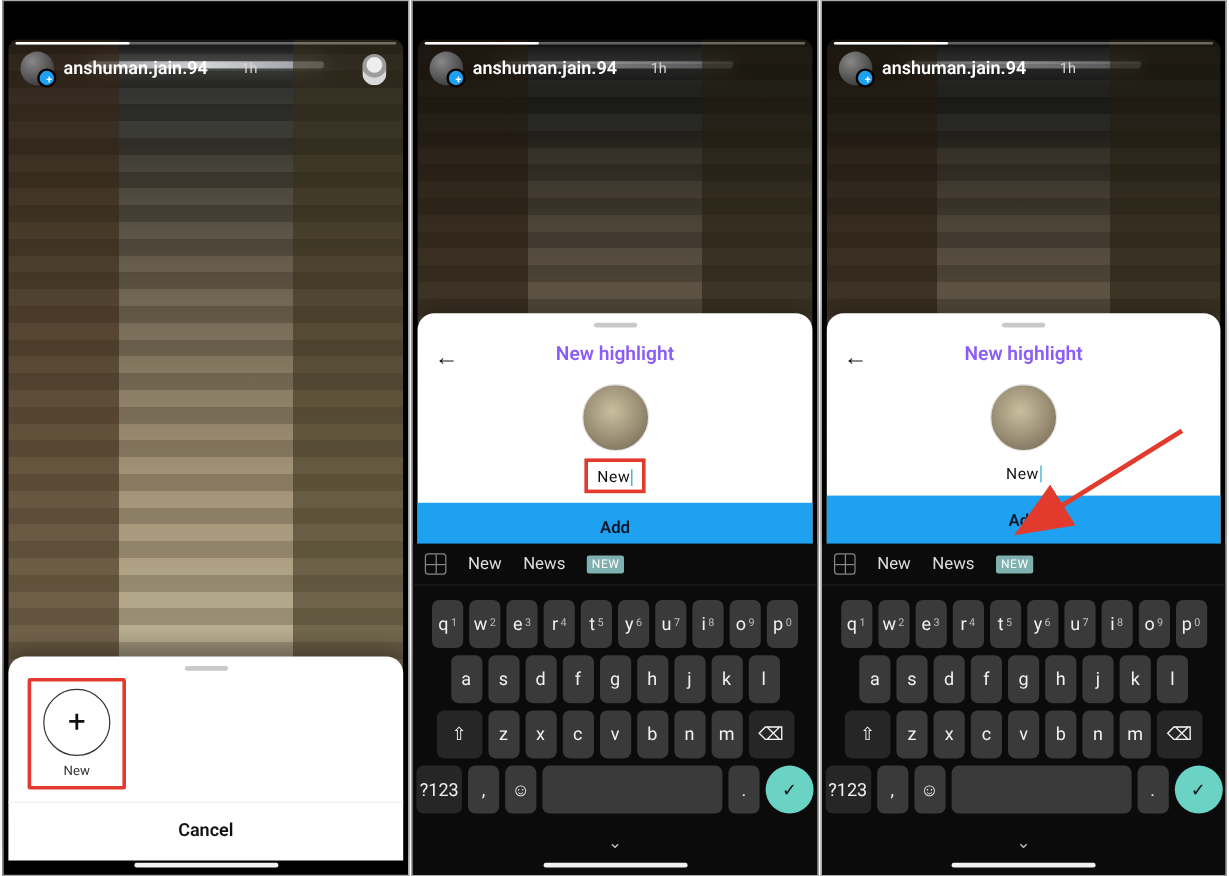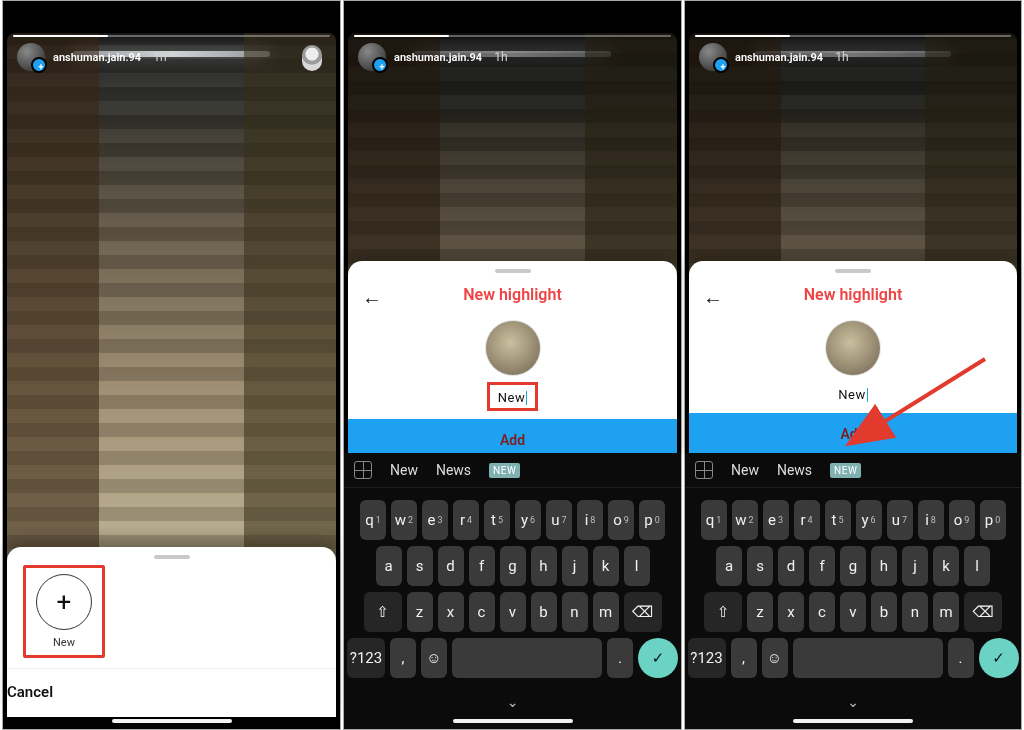--- a/index.html
+++ b/index.html
@@ -18,53 +18,53 @@
     linear-gradient(90deg,rgba(60,40,20,.55) 0 28%,transparent 28% 72%,rgba(60,50,25,.55) 72% 100%),
     repeating-linear-gradient(0deg,rgba(0,0,0,.15) 0 14px,rgba(255,255,255,.04) 14px 28px);
   }
   .ceiling{position:absolute;left:0;right:0;top:0;height:90px;background:linear-gradient(180deg,#1b1b1b,#3a3a36 70%,transparent);}
   .light{position:absolute;top:18px;left:20%;right:20%;height:6px;background:linear-gradient(90deg,#9fa3a8,#e9ecef 50%,#9fa3a8);border-radius:3px;box-shadow:0 0 18px rgba(255,255,255,.6);}
   .dim{position:absolute;inset:0;background:rgba(0,0,0,.35);}
   .story .header{position:absolute;top:0;left:0;right:0;padding:10px 10px 6px;display:flex;align-items:center;gap:8px;color:#fff;}
   .avatar{width:28px;height:28px;border-radius:50%;background:radial-gradient(circle at 35% 30%,#888,#444 70%);position:relative;}
   .avatar::after{content:"";position:absolute;right:-2px;bottom:-2px;width:12px;height:12px;border-radius:50%;background:#1ea1f1;border:2px solid #000;}
   .avatar .plus{position:absolute;right:-2px;bottom:-2px;width:12px;height:12px;display:flex;align-items:center;justify-content:center;color:#fff;font-size:9px;font-weight:700;z-index:2;}
-  .uname{font-size:11px;font-weight:600;}
-  .utime{font-size:12px;color:#d6d6d6;margin-left:4px;}
+  .uname{font-size:15px;font-weight:600;}
+  .utime{font-size:12px;color:#d6d6d6;margin-left:20px;}
   .progress{position:absolute;top:2px;left:6px;right:6px;height:2px;background:rgba(255,255,255,.35);border-radius:2px;}
   .progress > i{display:block;height:100%;width:30%;background:#fff;border-radius:2px;}
   .camera{position:absolute;top:12px;right:14px;width:20px;height:26px;border-radius:10px;background:radial-gradient(circle at 50% 35%,#eee 0 6px,#9c9c9c 7px 10px,transparent 11px),#d9d9d9;}
   .home-ind{position:absolute;left:50%;transform:translateX(-50%);bottom:6px;width:120px;height:4px;border-radius:4px;background:#fff;opacity:.95;}
   
   .sheet{position:absolute;left:4px;right:4px;background:#fff;border-radius:14px 14px 0 0;box-shadow:0 -6px 14px rgba(0,0,0,.2);}
   .grab{width:36px;height:4px;background:#c9c9c9;border-radius:3px;margin:8px auto 6px;}
   
   .p1 .story{height:656px;}
   .sheet1{bottom:12px;padding-bottom:8px;}
   .sheet1 .title{font-weight:600;font-size:16px;text-align:center;margin:6px 0 14px;color:#111;}
   .hl-row{display:flex;gap:20px;padding:0 16px 10px;}
   .hl-item{display:flex;flex-direction:column;align-items:center;width:64px;}
   .hl-thumb{width:54px;height:54px;border-radius:50%;background:radial-gradient(circle at 40% 35%,#9fb7d1,#52637a);border:1px solid #d9d9d9;}
   .hl-plus{width:54px;height:54px;border-radius:50%;border:1.5px solid #333;display:flex;align-items:center;justify-content:center;font-size:26px;color:#111;}
   .hl-label{font-size:11px;color:#333;margin-top:6px;}
   .redbox{border:3px solid #e23b2e;padding:6px;border-radius:2px;}
-  .sheet1 .cancel{border-top:1px solid #eee;padding:14px 0 8px;font-weight:600;font-size:15px;color:#111;}
+  .sheet1 .cancel{border-top:1px solid #eee;text-align:center;padding:14px 0 8px;font-weight:600;font-size:15px;color:#111;}
   
   .p2 .story,.p3 .story{height:454px;}
   .sheet2{top:260px;bottom:auto;padding-bottom:0;}
   .sheet2 .hdr{position:relative;text-align:center;padding:6px 0 10px;}
   .sheet2 .back{position:absolute;left:14px;top:6px;font-size:20px;color:#111;}
-  .sheet2 .hdr h3{margin:0;font-size:16px;font-weight:600;color:#ef4444;}
+  .sheet2 .hdr h3{margin:0;font-size:16px;font-weight:600;color:#8b5cf6;}
   .cover{width:54px;height:54px;border-radius:50%;margin:6px auto 6px;background:radial-gradient(circle at 45% 40%,#cbbf9f,#6f6350);border:1px solid #e3e3e3;}
   .name-wrap{display:flex;justify-content:center;margin:2px 0 8px;}
   .name-box{padding:2px 8px;}
   .name-box.red{border:3px solid #e23b2e;}
   .name-text{font-size:13px;color:#111;letter-spacing:.5px;}
   .caret{display:inline-block;width:1px;height:14px;background:#19a9cf;vertical-align:middle;margin-left:1px;}
-  .add-bar{background:#1ea1f1;color:#7f1d1d;text-align:center;font-weight:600;font-size:14px;padding:13px 0;}
+  .add-bar{background:#1ea1f1;color:#0f172a;text-align:center;font-weight:600;font-size:14px;padding:13px 0;}
   
   .kb{position:absolute;left:0;right:0;bottom:0;background:#0b0b0b;color:#e9e9e9;}
   .kb .suggest{display:flex;align-items:center;gap:18px;padding:8px 10px;border-bottom:1px solid #1e1e1e;}
   .kb .sg{flex:0 0 auto;font-size:14px;color:#ddd;}
   .kb .sg.badge{background:#7fb1b0;color:#fff;font-size:10px;padding:2px 4px;border-radius:2px;letter-spacing:.5px;}
   .kb .grid-icon{width:16px;height:16px;border:1px solid #888;border-radius:3px;position:relative;}
   .kb .grid-icon::before,.kb .grid-icon::after{content:"";position:absolute;background:#888;}
   .kb .grid-icon::before{left:50%;top:0;bottom:0;width:1px;}
   .kb .grid-icon::after{top:50%;left:0;right:0;height:1px;}
   .kb .rows{padding:6px 4px 10px;}

